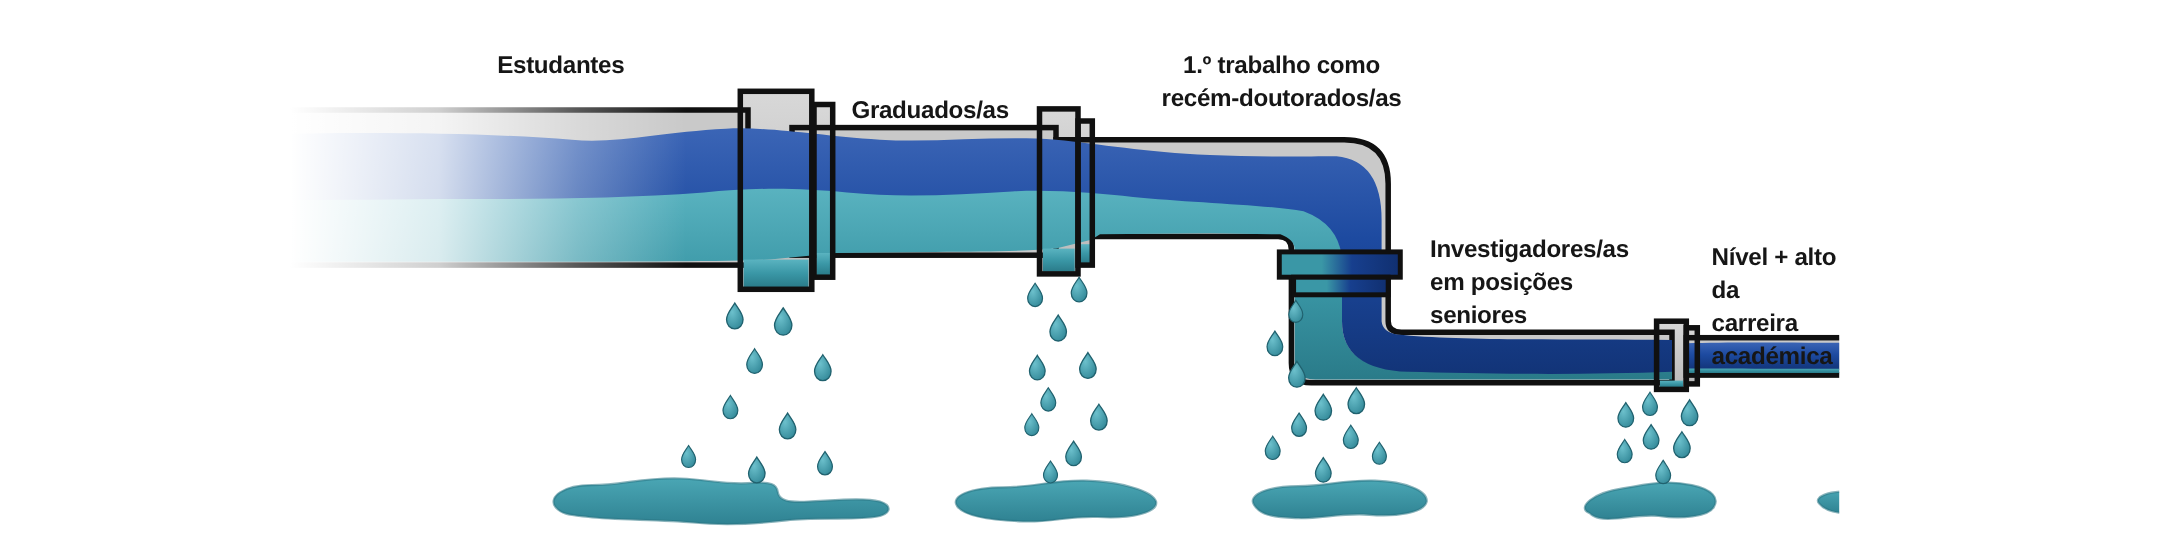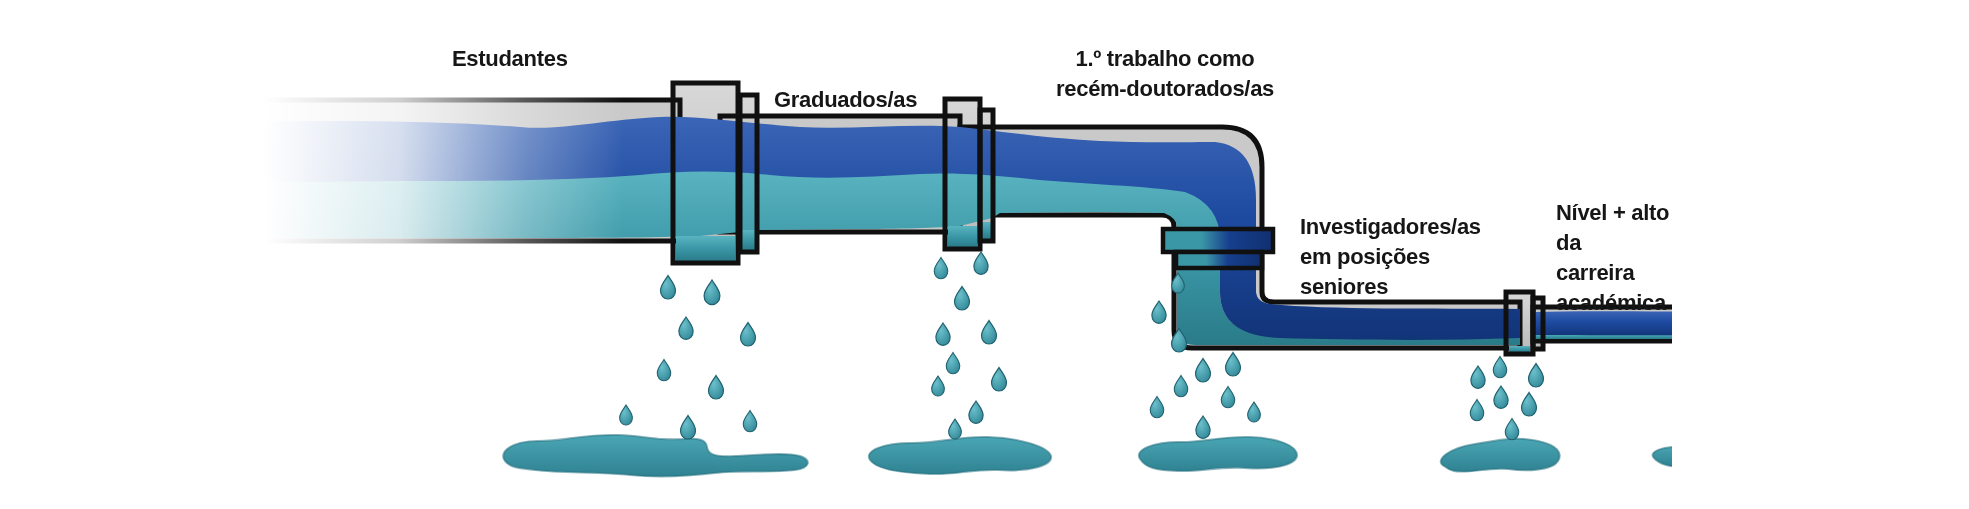--- a/index.html
+++ b/index.html
@@ -194,17 +194,17 @@
   </g>
 </svg>
 
 <div class="lbl" style="left:452px;top:44px;">Estudantes</div>
 <div class="lbl" style="left:774px;top:52px;margin-top:33px;">Graduados/as</div>
 <div class="lbl" style="left:1056px;top:44px;text-align:center;">1.º trabalho como
 recém-doutorados/as</div>
 <div class="lbl" style="left:1300px;top:212px;">Investigadores/as
 em posições
 seniores</div>
-<div class="lbl" style="left:1556px;top:198px;">Nível + alto da
+<div class="lbl" style="left:1556px;top:219px;">Nível + alto da
 carreira
 académica</div>
 
 </div>
 
 </body></html>

